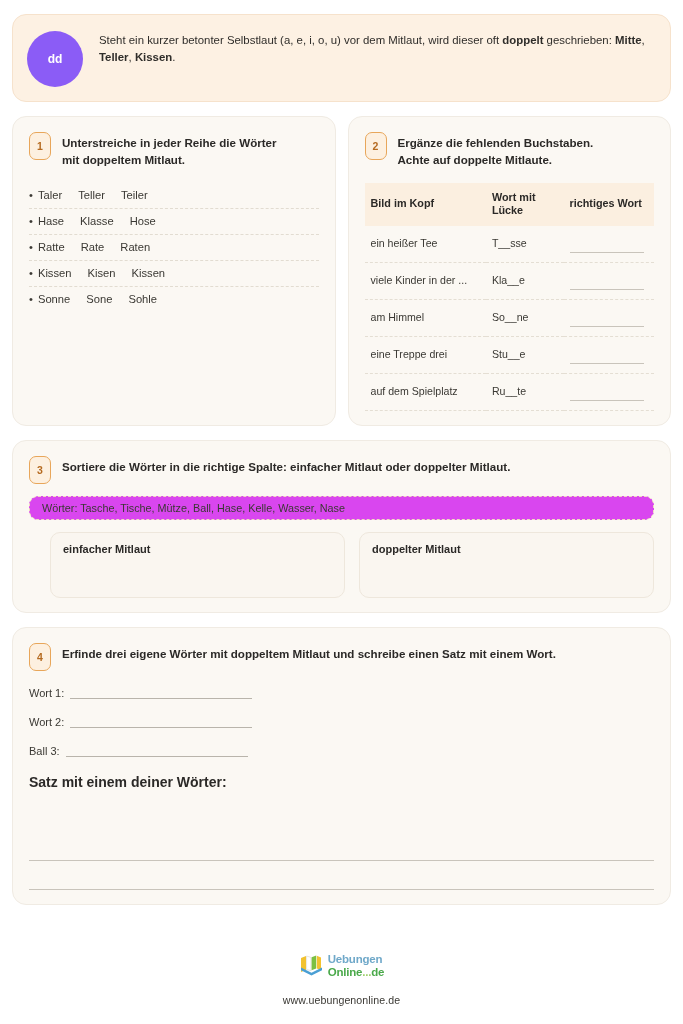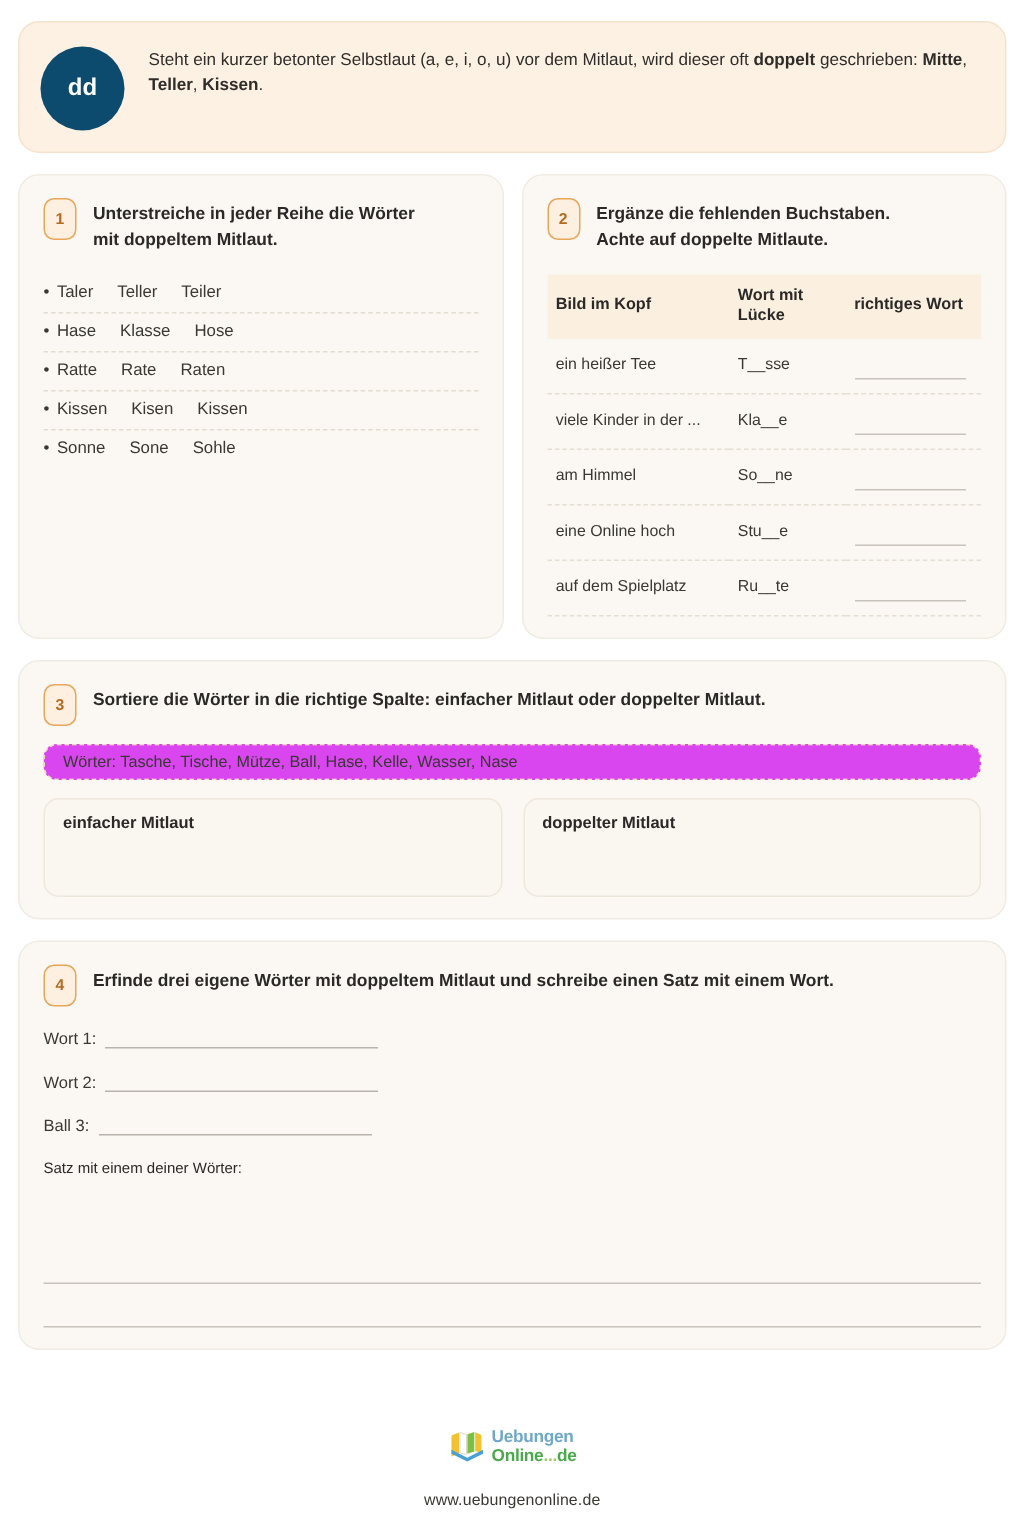--- a/index.html
+++ b/index.html
@@ -33,23 +33,23 @@
     border-radius: 14px;
     padding: 14px 18px 14px 14px;
     box-sizing: border-box;
     min-height: 78px;
   }
   .dd-circle {
     flex: 0 0 auto;
     width: 56px;
     height: 56px;
     border-radius: 50%;
-    background: #0c4a6e;
+    background: #8b5cf6;
     color: #ffffff;
-    font-size: 16px;
+    font-size: 12px;
     font-weight: bold;
     display: flex;
     align-items: center;
     justify-content: center;
     margin-top: 2px;
   }
   .intro-text {
     font-size: 11.4px;
     line-height: 1.48;
     color: #2f2d2a;
@@ -167,20 +167,21 @@
     border: 1px dashed #f0dcc0;
     border-radius: 9px;
     padding: 5px 12px;
     font-size: 10.8px;
     color: #3a3833;
   }
   .sort-cols {
     display: flex;
     gap: 14px;
     margin-top: 12px;
+    margin-left: 21px;
   }
   .sort-col {
     flex: 1 1 0;
     background: #faf6f0;
     border: 1px solid #eee7dc;
     border-radius: 10px;
     min-height: 66px;
     padding: 10px 12px;
     box-sizing: border-box;
     font-size: 11px;
@@ -197,22 +198,22 @@
     color: #3a3833;
     margin-bottom: 17px;
   }
   .wordfield .lbl { white-space: nowrap; margin-right: 6px; }
   .wordfield .fill {
     width: 182px;
     border-bottom: 1px solid #b9b4ab;
     height: 11px;
   }
   .satz-label {
-    font-size: 10px;
-    font-weight: normal;
+    font-size: 14px;
+    font-weight: bold;
     color: #2b2927;
     margin-top: 3px;
     margin-bottom: 40px;
   }
   .write-line {
     border-bottom: 1px solid #c9c4bb;
     height: 30px;
   }
   .write-line.last { height: 28px; }
 
@@ -349,21 +350,21 @@
               </td>
           </tr>
           <tr>
             <td>am Himmel</td>
             <td>So__ne</td>
             <td>
                 <span class="answer-line"></span>
               </td>
           </tr>
           <tr>
-            <td>eine Online hoch</td>
+            <td>eine Treppe drei</td>
             <td>Stu__e</td>
             <td>
                 <span class="answer-line"></span>
               </td>
           </tr>
           <tr>
             <td>auf dem Spielplatz</td>
             <td>Ru__te</td>
             <td>
                 <span class="answer-line"></span>

